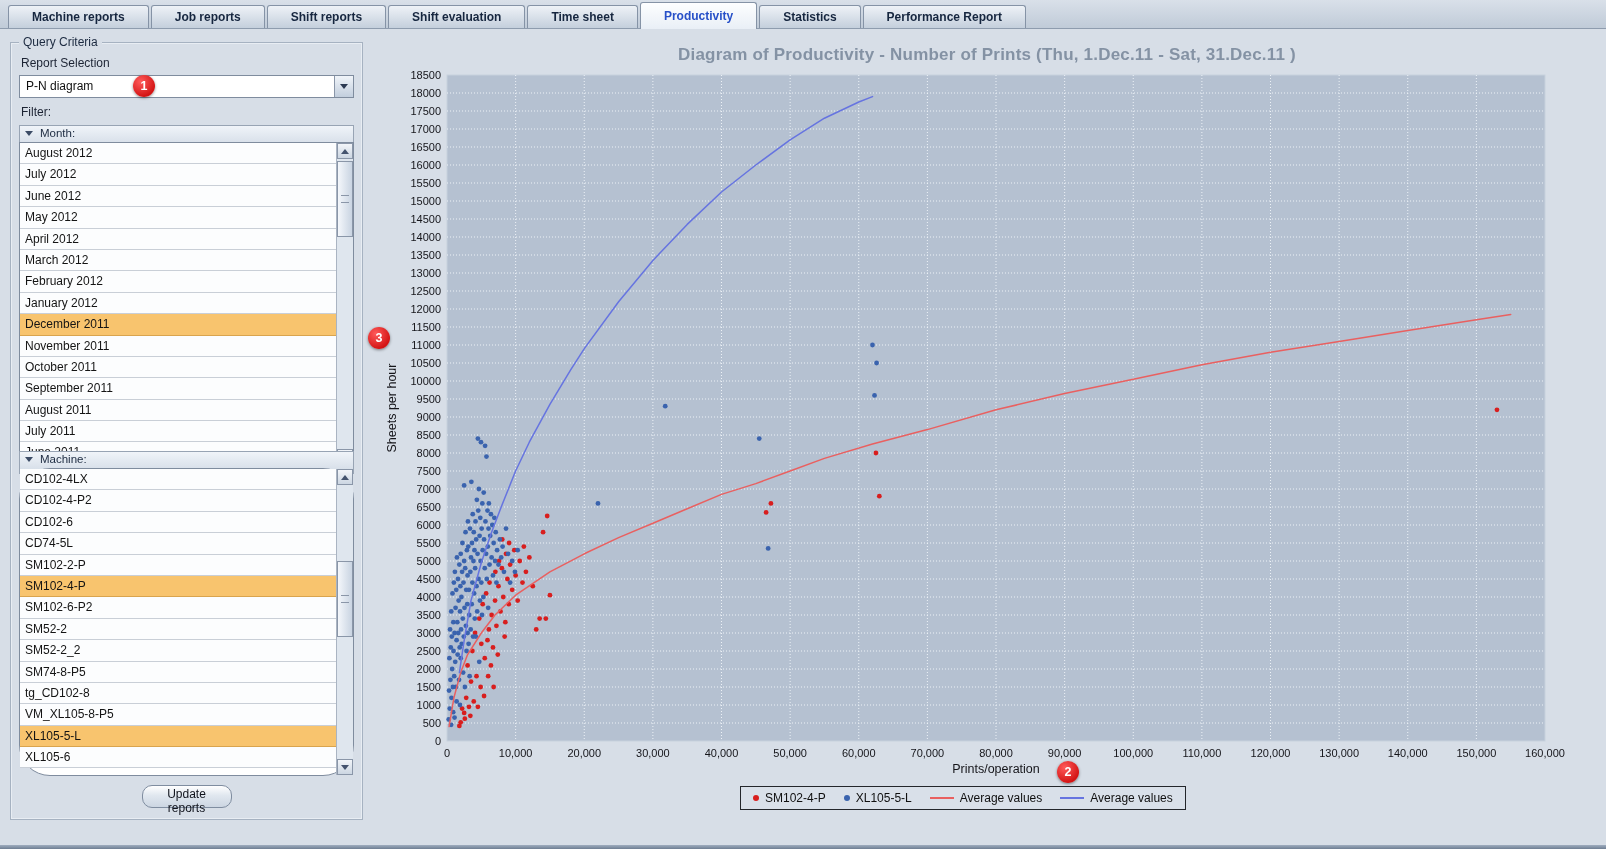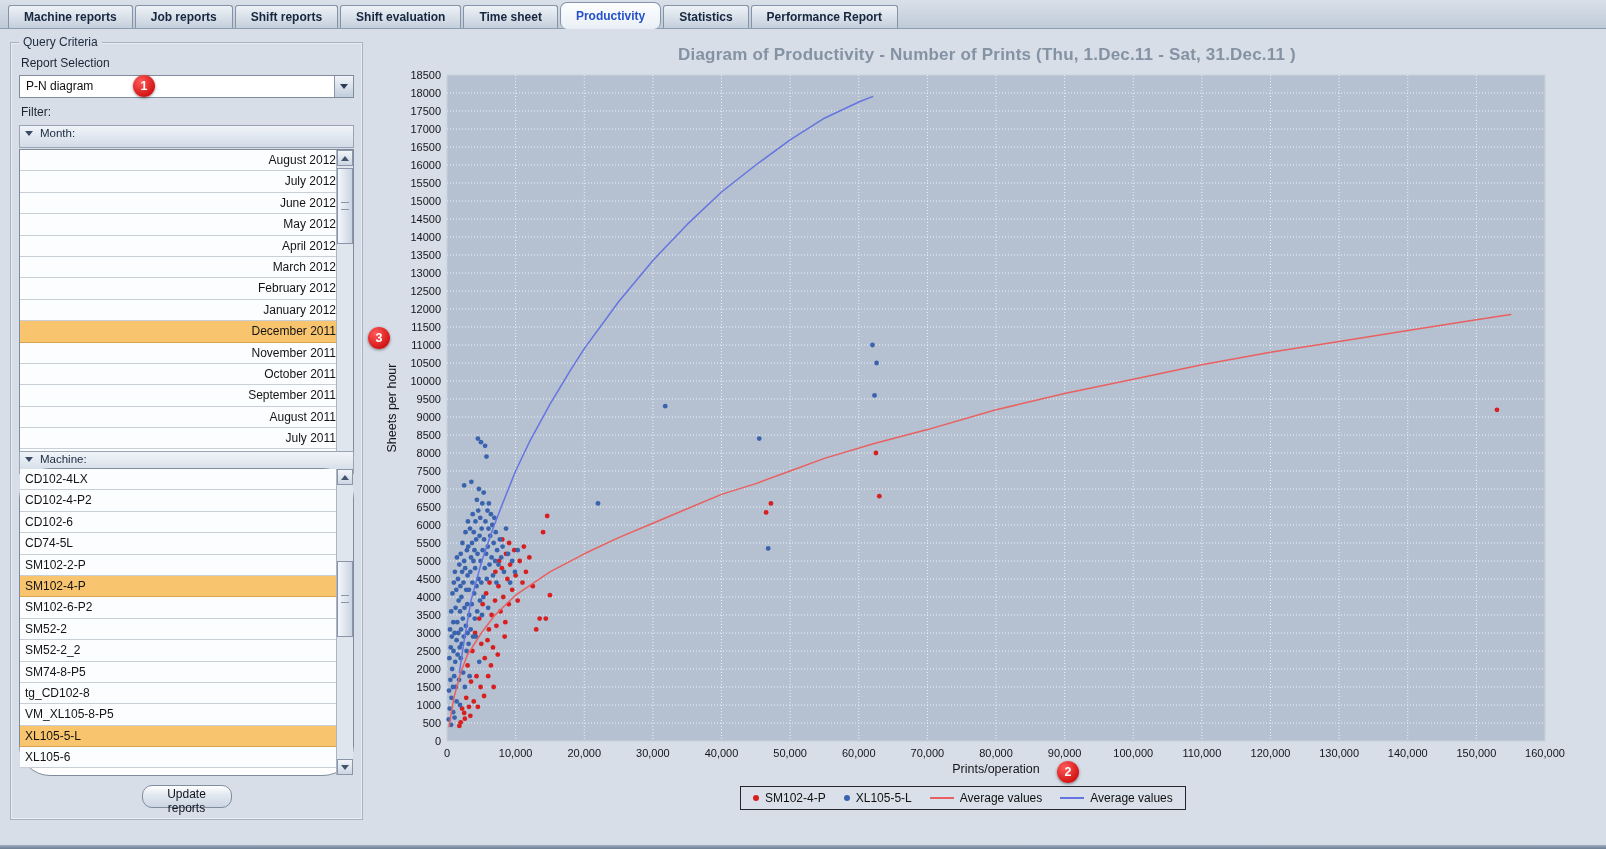--- a/index.html
+++ b/index.html
@@ -9,28 +9,28 @@
     -webkit-font-smoothing:antialiased;
   }
   
   .tabbar{
     position:absolute;top:0;left:0;right:0;height:29px;
     background:linear-gradient(#d9e0e9,#c0cbd8);
     border-bottom:1px solid #8e9cae;
     display:flex;align-items:flex-end;padding-left:8px;box-sizing:border-box;
   }
   .tab{
-    height:22px;line-height:22px;padding:0 15px;margin-right:2px;
+    height:22px;line-height:22px;padding:0 23px;margin-right:2px;
     background:linear-gradient(#eef2f7,#c4cfdc);
     border:1px solid #8593a6;border-bottom:none;border-radius:3px 3px 0 0;
     font-size:12px;font-weight:bold;color:#16263f;white-space:nowrap;cursor:default;
   }
   .tab.active{
     height:26px;line-height:26px;margin-bottom:-1px;z-index:2;
-    background:linear-gradient(#fdfeff,#e9eff6);color:#2750c8;border-radius:7px;
+    background:linear-gradient(#fdfeff,#e9eff6);color:#2750c8;
   }
   
   .left-panel{
     position:absolute;left:10px;top:42px;width:353px;height:778px;
     border:1px solid #a6b2c1;box-shadow:inset 0 0 0 1px #e8edf3;
     background:#d7dee7;box-sizing:border-box;
   }
   .panel-title{
     position:absolute;top:-8px;left:8px;background:#d7dee7;padding:0 4px;
     font-size:12px;color:#1c2a40;
@@ -48,21 +48,21 @@
   .tri-down{width:0;height:0;border-left:4px solid transparent;border-right:4px solid transparent;border-top:5px solid #2c3a52;}
   .sec-head{
     position:absolute;left:8px;right:8px;height:23px;box-sizing:border-box;
     background:linear-gradient(#f0f4f9,#d2dbe6);border:1px solid #98a4b4;
     font-size:11.5px;color:#1c2a40;line-height:15px;padding-left:20px;
   }
   .sec-head .tri-down{position:absolute;left:5px;top:5px;border-top-color:#3c4c66;}
   .month-head{top:82px;}
   .machine-head{top:408px;}
   .listbox{position:absolute;left:8px;right:8px;background:#fff;border:1px solid #7f8c9e;box-sizing:border-box;}
-  .month-box{top:106px;height:324px;text-align:right;}
+  .month-box{top:99px;height:324px;}
   .machine-box{top:425px;height:308px;border-radius:31px;}
   .list-rows{position:absolute;top:0;bottom:0;left:0;right:17px;overflow:hidden;}
   .list-row{
     height:20.4px;line-height:20.4px;font-size:12px;color:#141414;
     padding-left:5px;border-bottom:1px solid #c9cfd7;background:#fcfdfe;white-space:nowrap;
   }
   .list-row.selected{background:#f8c46e;border-bottom-color:#d9a44e;}
   .vscroll{position:absolute;top:0;bottom:0;right:0;width:17px;background:#dfe6ee;border-left:1px solid #aab4c2;box-sizing:border-box;}
   .sbtn{
     position:absolute;left:0;width:16px;height:16px;box-sizing:border-box;

